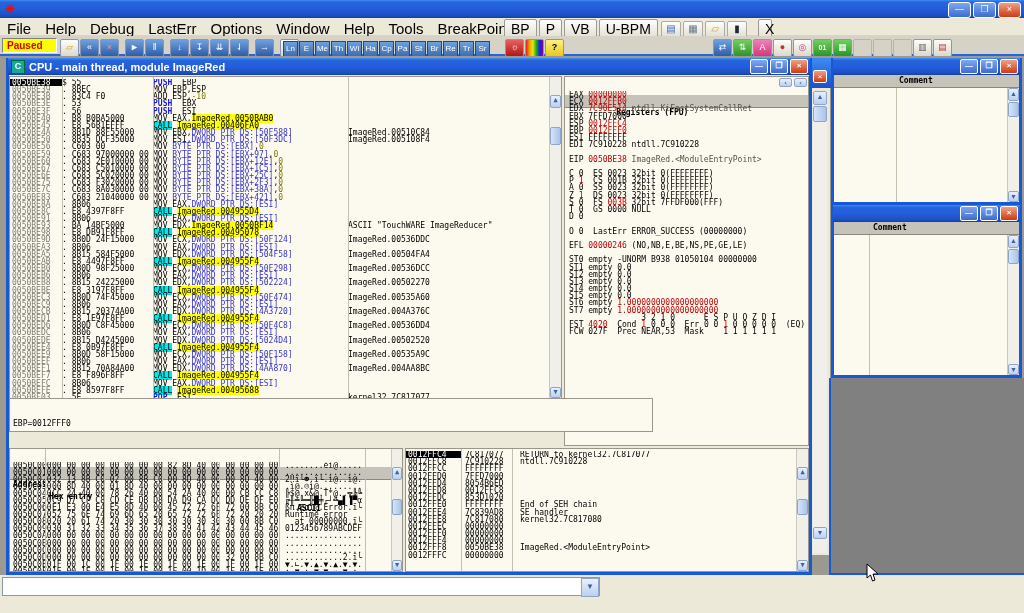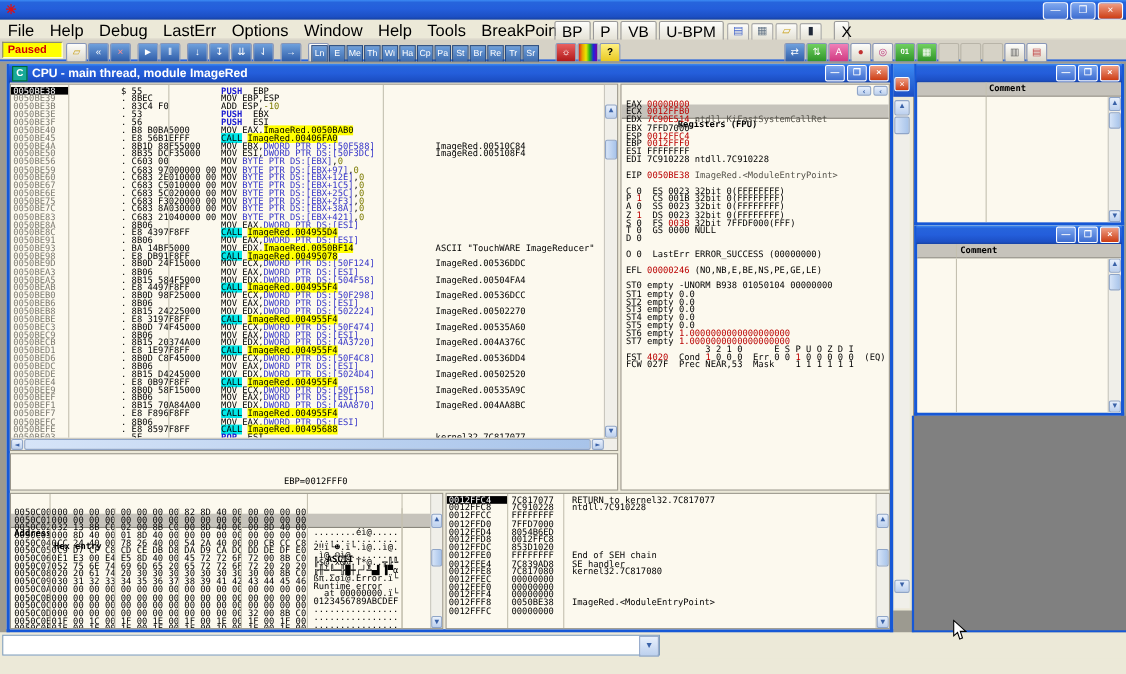--- a/index.html
+++ b/index.html
@@ -57,39 +57,39 @@
 
   .pane{background:#FCF9EE;border:1px solid #9A968A;overflow:hidden;}
   .phead{height:12px;background:#C6C3BB;border-bottom:1px solid #8A877D;color:#000;
     font-family:"DejaVu Sans Mono",monospace;font-size:8px;font-weight:bold;padding-left:3px;line-height:12px;}
   .vline{position:absolute;width:1px;background:#C4C0B0;top:0;bottom:0;}
 
   
   .drow{height:7.16px;line-height:7.3px;display:flex;}
   .drow .a{width:52px;color:#7E7C72;padding-left:2px;box-sizing:border-box;flex:0 0 auto;}
   .drow .a.sel{background:#000;color:#FFF;}
-  .drow .b{width:91px;flex:0 0 auto;padding-left:48px;}
+  .drow .b{width:91px;flex:0 0 auto;}
   .drow .o{width:195px;flex:0 0 auto;}
   .drow .cm{flex:1;}
   .c-m{color:#3636C8;} .c-i{color:#7B7B00;}
   .c-p{color:#1A1AD2;font-weight:bold;}
   .c-c{background:#00E8E8;} .c-y{background:#FFFF00;}
   .c-r{color:#BA0000;} .c-g{color:#55534B;}
   .rline{height:7.2px;line-height:7.3px;}
 
   
   .sb{background:#F0EFE9;}
   .sbtn{background:linear-gradient(#E8F0FC,#BCD0EE);border:1px solid #8FA5C8;border-radius:2px;
     color:#3A62A8;font-size:7px;text-align:center;line-height:9px;}
   .sthumb{background:linear-gradient(90deg,#D6E4F8,#A8C4EA);border:1px solid #8FA5C8;border-radius:2px;}
 
   .dumprow{height:7.05px;line-height:7.1px;display:flex;}
   .dumprow .a{width:36px;padding-left:3px;flex:0 0 auto;}
   .dumprow .h{width:230px;flex:0 0 auto;}
-  .dumprow .s{flex:1;margin-top:18px;}
+  .dumprow .s{flex:1;}
   .srow{height:7.2px;line-height:7.3px;display:flex;}
   .srow .a{width:55px;padding-left:2px;box-sizing:border-box;flex:0 0 auto;}
   .srow .a.sel{background:#000;color:#FFF;}
   .srow .v{width:51px;flex:0 0 auto;}
   .srow .c{flex:1;}
 
   
   .cmdbar{left:0;top:575px;width:1024px;height:24px;background:#ECE9D8;}
   .combo{left:2px;top:2px;width:598px;height:19px;background:#FFF;border:1px solid #7F9DB9;display:flex;}
   .combo .fld{flex:1;}
@@ -219,21 +219,21 @@
 
       <div class="abs pane mono" style="left:555px;top:18px;width:245px;height:370px;">
         <div class="phead">
           <span>Registers (FPU)</span>
           <span class="abs sbtn" style="right:16px;top:1px;width:13px;height:9px;">‹</span>
           <span class="abs sbtn" style="right:1px;top:1px;width:13px;height:9px;">‹</span>
         </div>
         <div class="abs" style="left:4px;top:14px;right:1px;bottom:1px;overflow:hidden;" id="register-lines"><div class="rline"><span>EAX </span><span class="c-r">00000000</span></div><div class="rline"><span>ECX </span><span class="c-r">0012FFB0</span></div><div class="rline"><span>EDX </span><span class="c-r">7C90E514</span><span class="c-g"> ntdll.KiFastSystemCallRet</span></div><div class="rline"><span>EBX 7FFD7000</span></div><div class="rline"><span>ESP </span><span class="c-r">0012FFC4</span></div><div class="rline"><span>EBP </span><span class="c-r">0012FFF0</span></div><div class="rline"><span>ESI FFFFFFFF</span></div><div class="rline"><span>EDI 7C910228 ntdll.7C910228</span></div><div class="rline">&nbsp;</div><div class="rline"><span>EIP </span><span class="c-r">0050BE38</span><span class="c-g"> ImageRed.&lt;ModuleEntryPoint&gt;</span></div><div class="rline">&nbsp;</div><div class="rline"><span>C 0  ES 0023 32bit 0(FFFFFFFF)</span></div><div class="rline"><span>P </span><span class="c-r">1</span><span>  CS 001B 32bit 0(FFFFFFFF)</span></div><div class="rline"><span>A 0  SS 0023 32bit 0(FFFFFFFF)</span></div><div class="rline"><span>Z </span><span class="c-r">1</span><span>  DS 0023 32bit 0(FFFFFFFF)</span></div><div class="rline"><span>S 0  FS </span><span class="c-r">003B</span><span> 32bit 7FFDF000(FFF)</span></div><div class="rline"><span>T 0  GS 0000 NULL</span></div><div class="rline"><span>D 0</span></div><div class="rline">&nbsp;</div><div class="rline"><span>O 0  LastErr ERROR_SUCCESS (00000000)</span></div><div class="rline">&nbsp;</div><div class="rline"><span>EFL </span><span class="c-r">00000246</span><span> (NO,NB,E,BE,NS,PE,GE,LE)</span></div><div class="rline">&nbsp;</div><div class="rline"><span>ST0 empty -UNORM B938 01050104 00000000</span></div><div class="rline"><span>ST1 empty 0.0</span></div><div class="rline"><span>ST2 empty 0.0</span></div><div class="rline"><span>ST3 empty 0.0</span></div><div class="rline"><span>ST4 empty 0.0</span></div><div class="rline"><span>ST5 empty 0.0</span></div><div class="rline"><span>ST6 empty </span><span class="c-r">1.0000000000000000000</span></div><div class="rline"><span>ST7 empty </span><span class="c-r">1.0000000000000000000</span></div><div class="rline"><span>               3 2 1 0      E S P U O Z D I</span></div><div class="rline"><span>FST </span><span class="c-r">4020</span><span>  Cond </span><span class="c-r">1</span><span> 0 0 0  Err 0 0 </span><span class="c-r">1</span><span> 0 0 0 0 0  (EQ)</span></div><div class="rline"><span>FCW 027F  Prec NEAR,53  Mask    1 1 1 1 1 1</span></div></div>
       </div>
 
-      <div class="abs pane mono" style="left:0px;top:354px;width:553px;height:34px;text-align:center;">
+      <div class="abs pane mono" style="left:0px;top:340px;width:644px;height:34px;">
         <div style="padding:2px 0 0 3px;">EBP=0012FFF0</div>
       </div>
 
       <div class="abs pane mono" style="left:0px;top:390px;width:394px;height:124px;">
         <div class="phead">
           <span class="abs" style="left:3px;">Address</span>
           <span class="abs" style="left:39px;">Hex entry</span>
           <span class="abs" style="left:287px;">ASCII</span>
           <span class="vline" style="left:35px;"></span>
           <span class="vline" style="left:269px;"></span>

